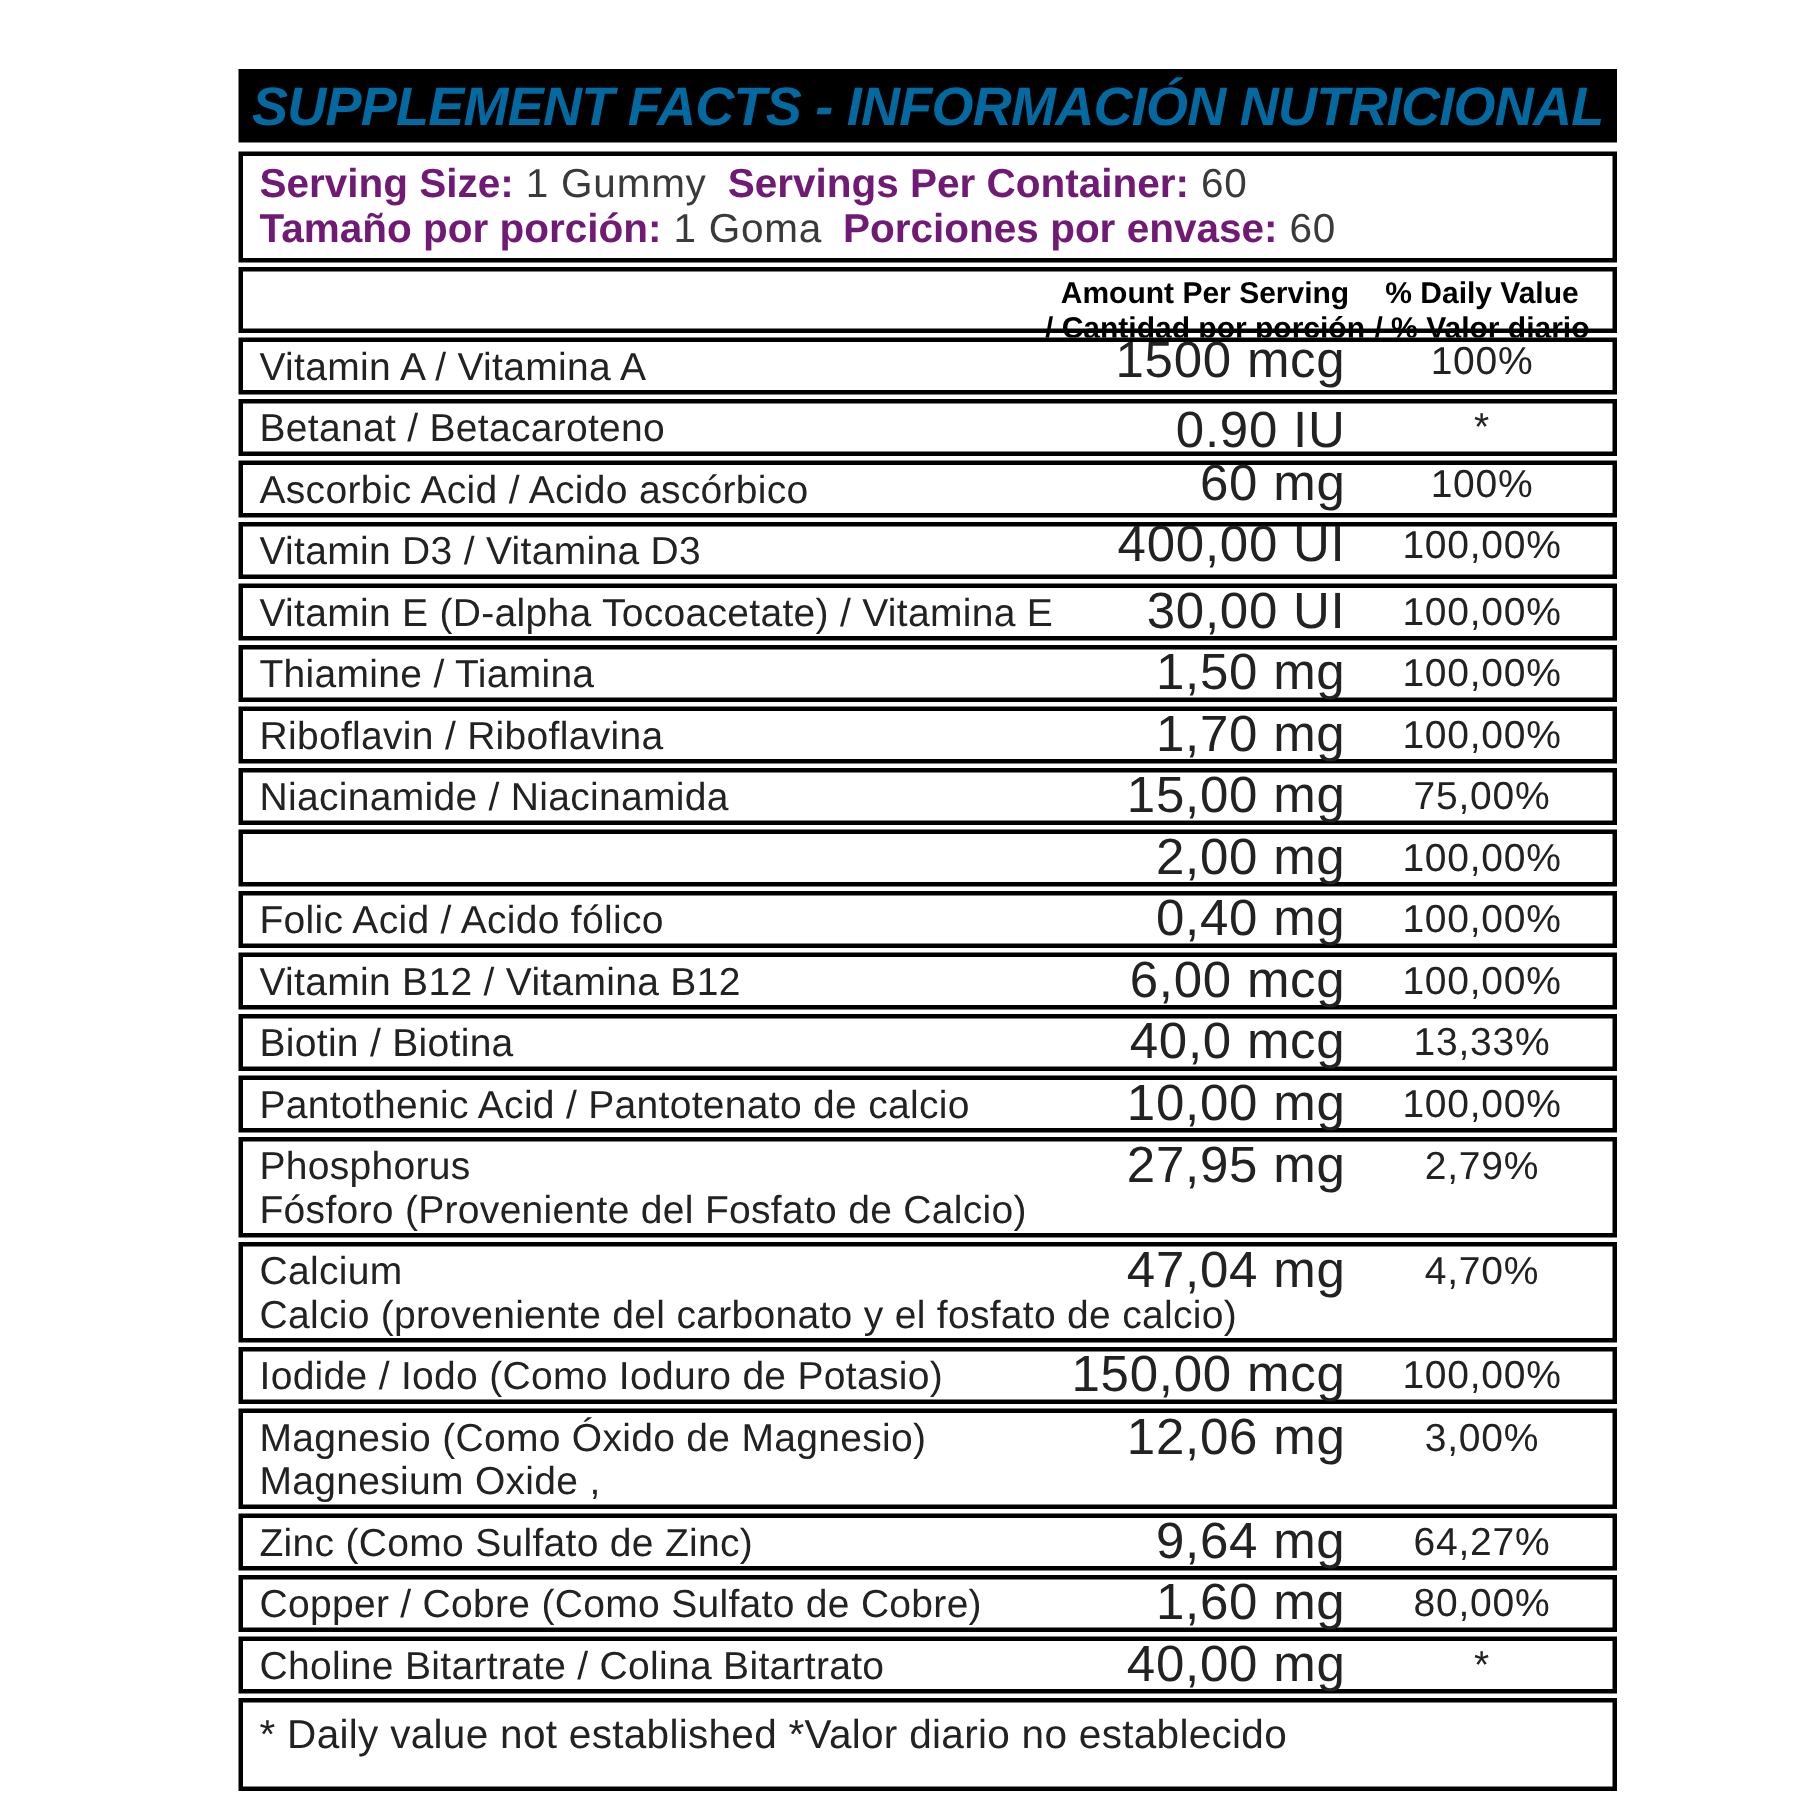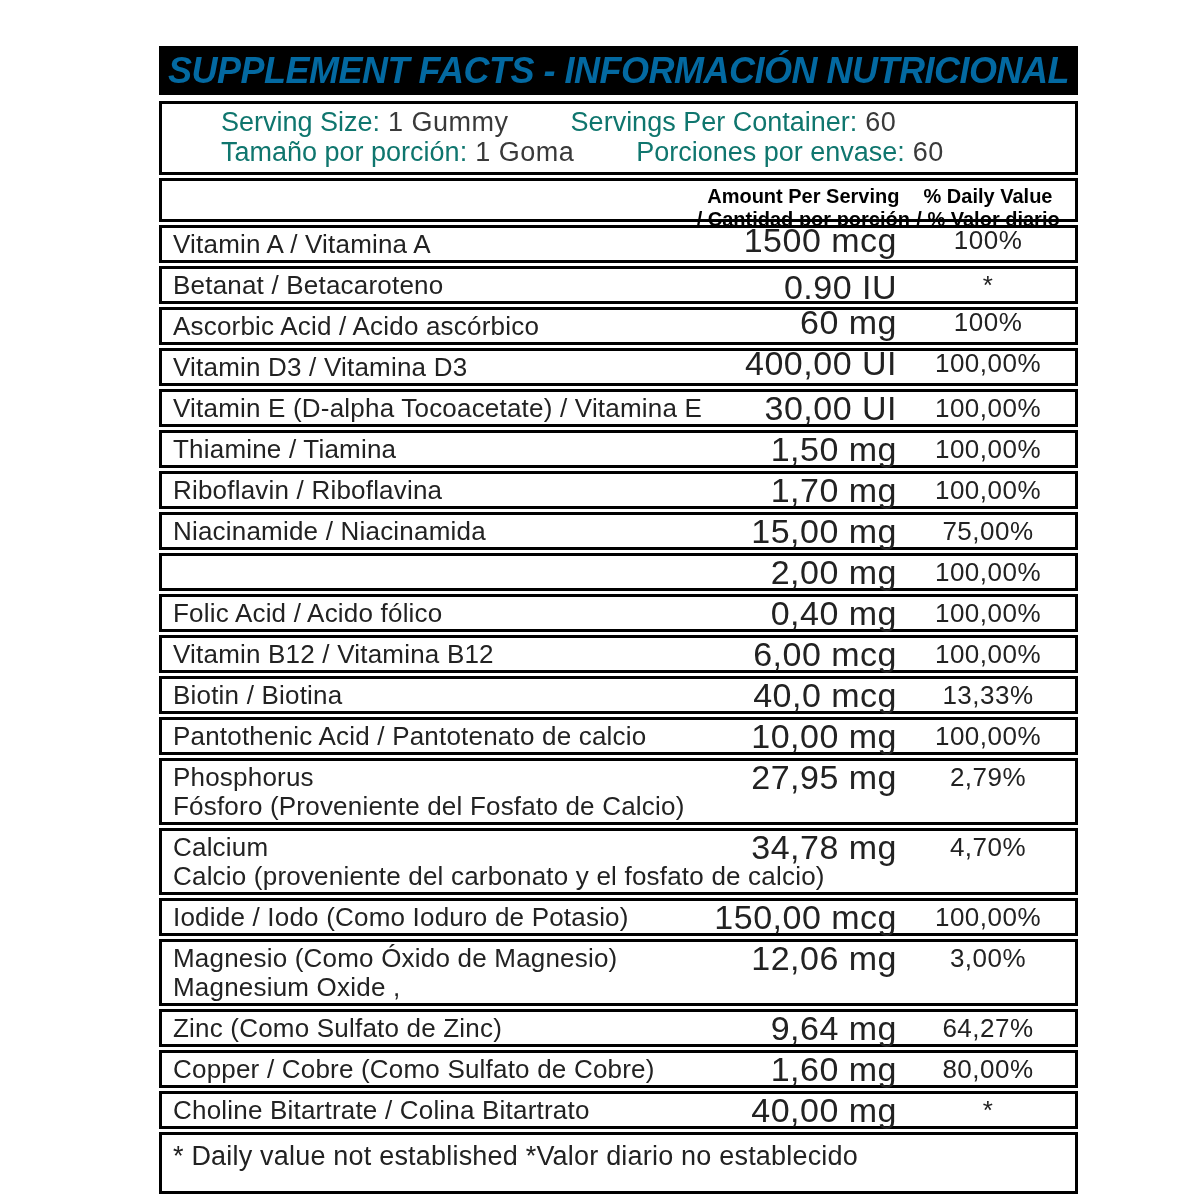--- a/index.html
+++ b/index.html
@@ -6,21 +6,21 @@
   body{width:1200px;height:1200px;position:relative;overflow:hidden;
        font-family:"Liberation Sans",sans-serif;color:#222;}
   .label-wrap{position:absolute;left:159px;top:46px;width:919px;}
   .titlebar{background:#000;height:49px;display:flex;align-items:center;justify-content:center;
             margin-bottom:6px;}
   .titlebar .title-text{color:#0369a1;font-weight:bold;font-style:italic;font-size:36px;
             letter-spacing:-0.5px;white-space:nowrap;}
   .box{border:3px solid #000;background:#fff;box-sizing:border-box;margin-bottom:3px;}
   
   .serving{padding:3px 10px 5px 11px;font-size:27px;line-height:30px;white-space:nowrap;}
-  .serving .lbl{font-weight:normal;color:#0f766e;margin-left:48px;}
+  .serving .lbl{font-weight:bold;color:#701a75;}
   .serving .val{font-weight:normal;color:#3a3a3a;margin:0 14px 0 8px;letter-spacing:0.5px;}
   .serving .val.last{margin-right:0;}
   
   .colhead{position:relative;height:44px;font-weight:bold;font-size:20px;line-height:23px;color:#000;}
   .colhead .amount-head{position:absolute;top:4px;right:165px;text-align:center;}
   .colhead .dv-head{position:absolute;top:4px;right:3px;width:168px;text-align:center;}
   .colhead span{display:block;}
   
   .row{position:relative;height:38px;}
   .row.double{height:67px;}
@@ -162,21 +162,21 @@
           <span>Fósforo (Proveniente del Fosfato de Calcio)</span>
         </div>
         <div class="amt">27,95 mg</div>
         <div class="dv">2,79%</div>
       </div>
       <div class="box row double">
         <div class="lab">
           <span>Calcium</span>
           <span>Calcio (proveniente del carbonato y el fosfato de calcio)</span>
         </div>
-        <div class="amt">34,78 mg</div>
+        <div class="amt">47,04 mg</div>
         <div class="dv">4,70%</div>
       </div>
       <div class="box row">
         <div class="lab">
           <span>Iodide / Iodo (Como Ioduro de Potasio)</span>
         </div>
         <div class="amt">150,00 mcg</div>
         <div class="dv">100,00%</div>
       </div>
       <div class="box row double">

